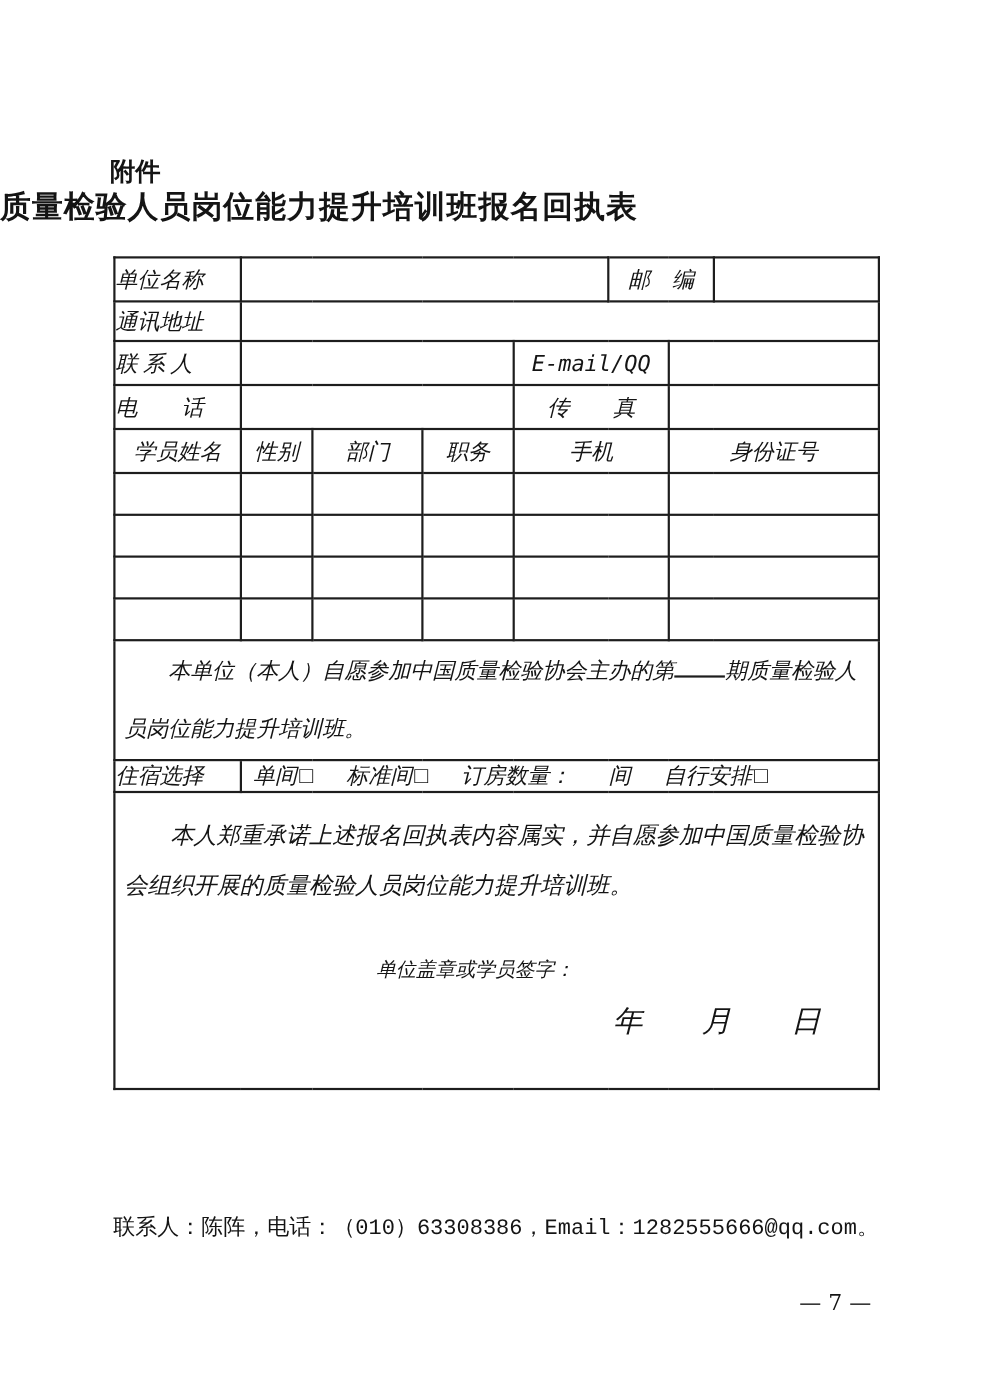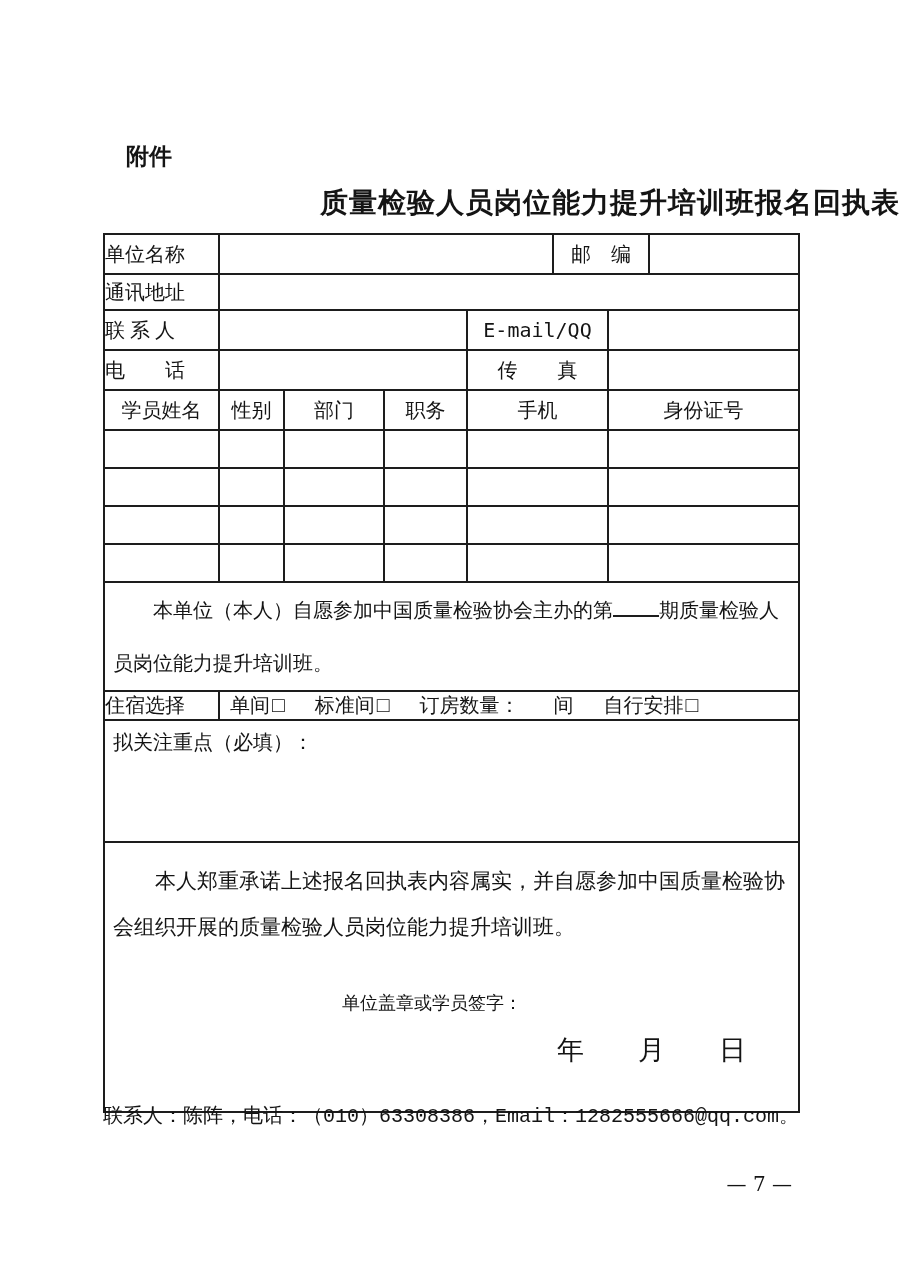--- a/index.html
+++ b/index.html
@@ -9,31 +9,30 @@
     width:900px; height:1273px;
     background:#ffffff;
     color:#141414;
     font-family:"Liberation Serif", serif;
     overflow:hidden;
   }
   .attachment {
     position:absolute; left:100px; top:141px;
     font-size:23px; font-weight:700;
     font-family:"Liberation Sans", sans-serif;
-    margin-left:26px;
   }
   .doc-title {
-    position:absolute; left:0; top:184px; width:900px;
-    text-align:right;
+    position:absolute; left:0; top:169px; width:900px;
+    text-align:left;
     font-size:28px; font-weight:700; letter-spacing:1px;
   }
   table.form-table {
     position:absolute; left:103px; top:233px;
     width:695px;
-    border-collapse:collapse; table-layout:fixed;
+    border-collapse:collapse; table-layout:fixed;font-style:italic;
   }
   .form-table td {
     border:2px solid #1d1d1d;
     font-size:20px;
     padding:0;
     vertical-align:middle;
     overflow:hidden;
   }
   .lbl { text-align:left; padding-left:9px; white-space:nowrap; }
   .ctr { text-align:center; white-space:nowrap; }
@@ -177,25 +176,20 @@
       </td>
     </tr>
 
     <tr>
       <td class="lbl">住宿选择</td>
       <td colspan="7" class="accom-cell">
         <span>单间</span><span class="checkbox-glyph">□</span><span class="accom-gap"></span><span>标准间</span><span class="checkbox-glyph">□</span><span class="accom-gap"></span><span>订房数量：</span><span class="accom-gap-sm"></span><span>间</span><span class="accom-gap"></span><span>自行安排</span><span class="checkbox-glyph">□</span>
       </td>
     </tr>
 
-    <tr>
-      <td colspan="8" class="focus-cell">
-        <span>拟关注重点（必填）：</span>
-      </td>
-    </tr>
 
     <tr>
       <td colspan="8" class="pledge-cell">
         <div class="pledge-text">本人郑重承诺上述报名回执表内容属实，并自愿参加中国质量检验协会组织开展的质量检验人员岗位能力提升培训班。</div>
         <div class="signature-line">单位盖章或学员签字：</div>
         <div class="date-line">年　　月　　日</div>
       </td>
     </tr>
   </tbody>
     </table>

